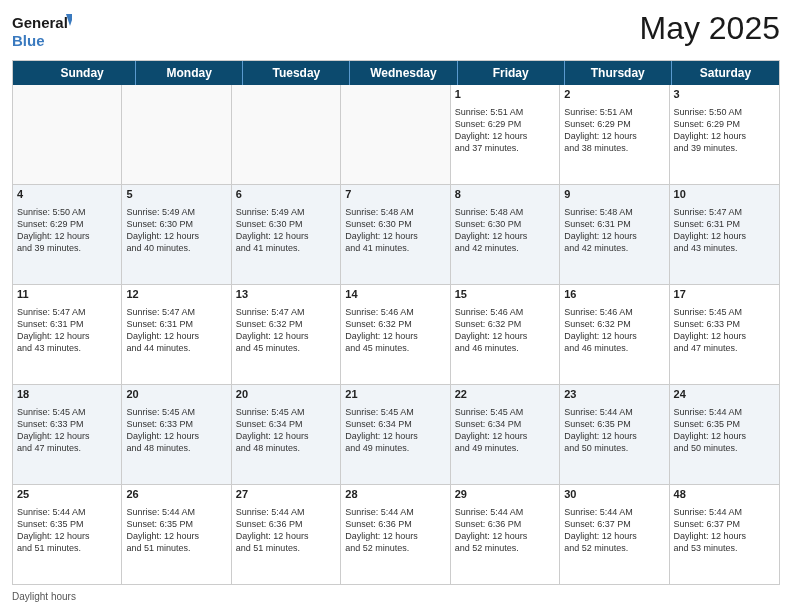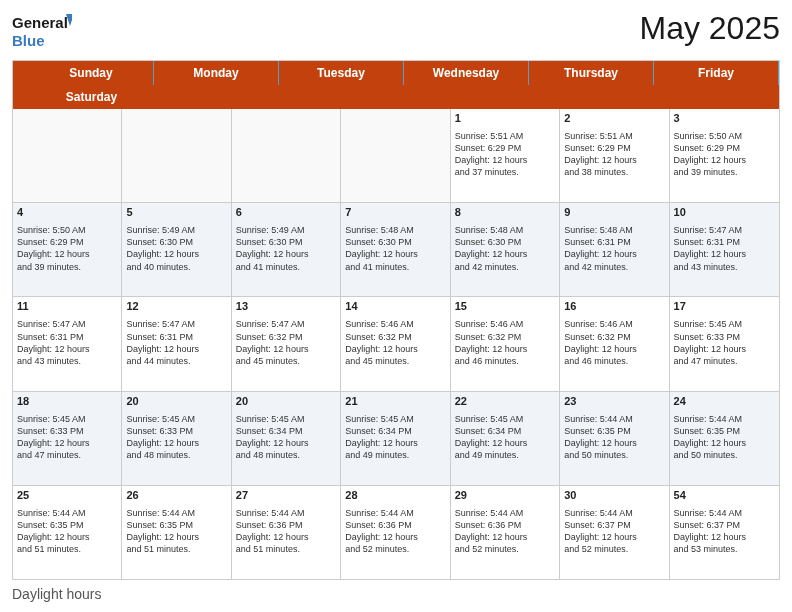--- a/index.html
+++ b/index.html
@@ -41,22 +41,22 @@
       color: #444;
     }
     .calendar {
       flex: 1;
       display: flex;
       flex-direction: column;
       border: 1px solid #ccc;
     }
     .cal-header-row {
       display: grid;
-      grid-template-columns: repeat(6, 1fr);
-      background: #c2410c;
+      grid-template-columns: repeat(7, 1fr);
+      background: #0c4a6e;
       padding-left: 16px;
     }
     .cal-header-cell {
       color: #fff;
       font-weight: bold;
       font-size: 12px;
       text-align: center;
       padding: 5px 4px;
       border-right: 1px solid #5a9acf;
     }
@@ -92,21 +92,21 @@
       display: block;
     }
     .cell-info {
       font-size: 9px;
       line-height: 1.35;
       color: #333;
       margin-top: 6px;
     }
     .footer {
       margin-top: 6px;
-      font-size: 14px;
+      font-size: 10px;
       color: #555;
       display: flex;
       gap: 20px;
     }
   </style>
 </head>
 <body>
 
 <div class="page">
   <div class="header">
@@ -121,22 +121,22 @@
       <div class="month-title">May 2025</div>
     </div>
   </div>
 
   <div class="calendar">
     <div class="cal-header-row">
     <div class="cal-header-cell">Sunday</div>
         <div class="cal-header-cell">Monday</div>
         <div class="cal-header-cell">Tuesday</div>
         <div class="cal-header-cell">Wednesday</div>
+        <div class="cal-header-cell">Friday</div>
         <div class="cal-header-cell">Thursday</div>
-        <div class="cal-header-cell">Friday</div>
         <div class="cal-header-cell">Saturday</div>
       </div>
     <div class="cal-body">
     <div class="cal-row">
           <div class="cal-cell empty"></div>
           <div class="cal-cell empty"></div>
           <div class="cal-cell empty"></div>
           <div class="cal-cell empty"></div>
           <div class="cal-cell">
             <span class="day-num">1</span>
@@ -350,21 +350,21 @@
 and 52 minutes.</div>
           </div>
           <div class="cal-cell">
             <span class="day-num">30</span>
             <div class="cell-info" style="white-space: pre-line;">Sunrise: 5:44 AM
 Sunset: 6:37 PM
 Daylight: 12 hours
 and 52 minutes.</div>
           </div>
           <div class="cal-cell">
-            <span class="day-num">54</span>
+            <span class="day-num">48</span>
             <div class="cell-info" style="white-space: pre-line;">Sunrise: 5:44 AM
 Sunset: 6:37 PM
 Daylight: 12 hours
 and 53 minutes.</div>
           </div>
         </div>
       </div>
   </div>
 
   <div class="footer">

